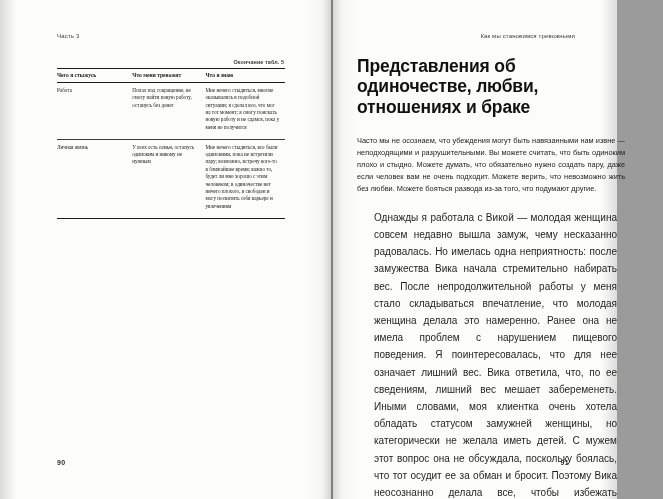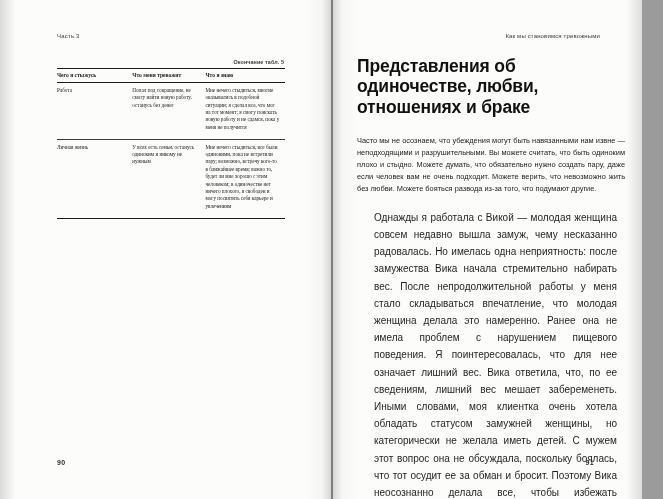--- a/index.html
+++ b/index.html
@@ -32,21 +32,21 @@
   .page-left {
     left: 0;
     width: 332px;
     background:
       linear-gradient(to left, rgba(150,150,150,0.42) 0px, rgba(190,190,190,0.12) 10px, rgba(255,255,255,0) 26px),
       linear-gradient(to right, rgba(140,140,140,0.30) 0px, rgba(255,255,255,0) 16px),
       #fcfcfa;
   }
   .page-right {
     left: 332px;
-    width: 310px;
+    width: 285px;
     background:
       linear-gradient(to right, rgba(150,150,150,0.40) 0px, rgba(190,190,190,0.10) 10px, rgba(255,255,255,0) 26px),
       linear-gradient(to left, rgba(140,140,140,0.28) 0px, rgba(255,255,255,0) 16px),
       #fcfcfa;
   }
   .gutter {
     position: absolute;
     left: 331px;
     top: 0;
     width: 2px;

